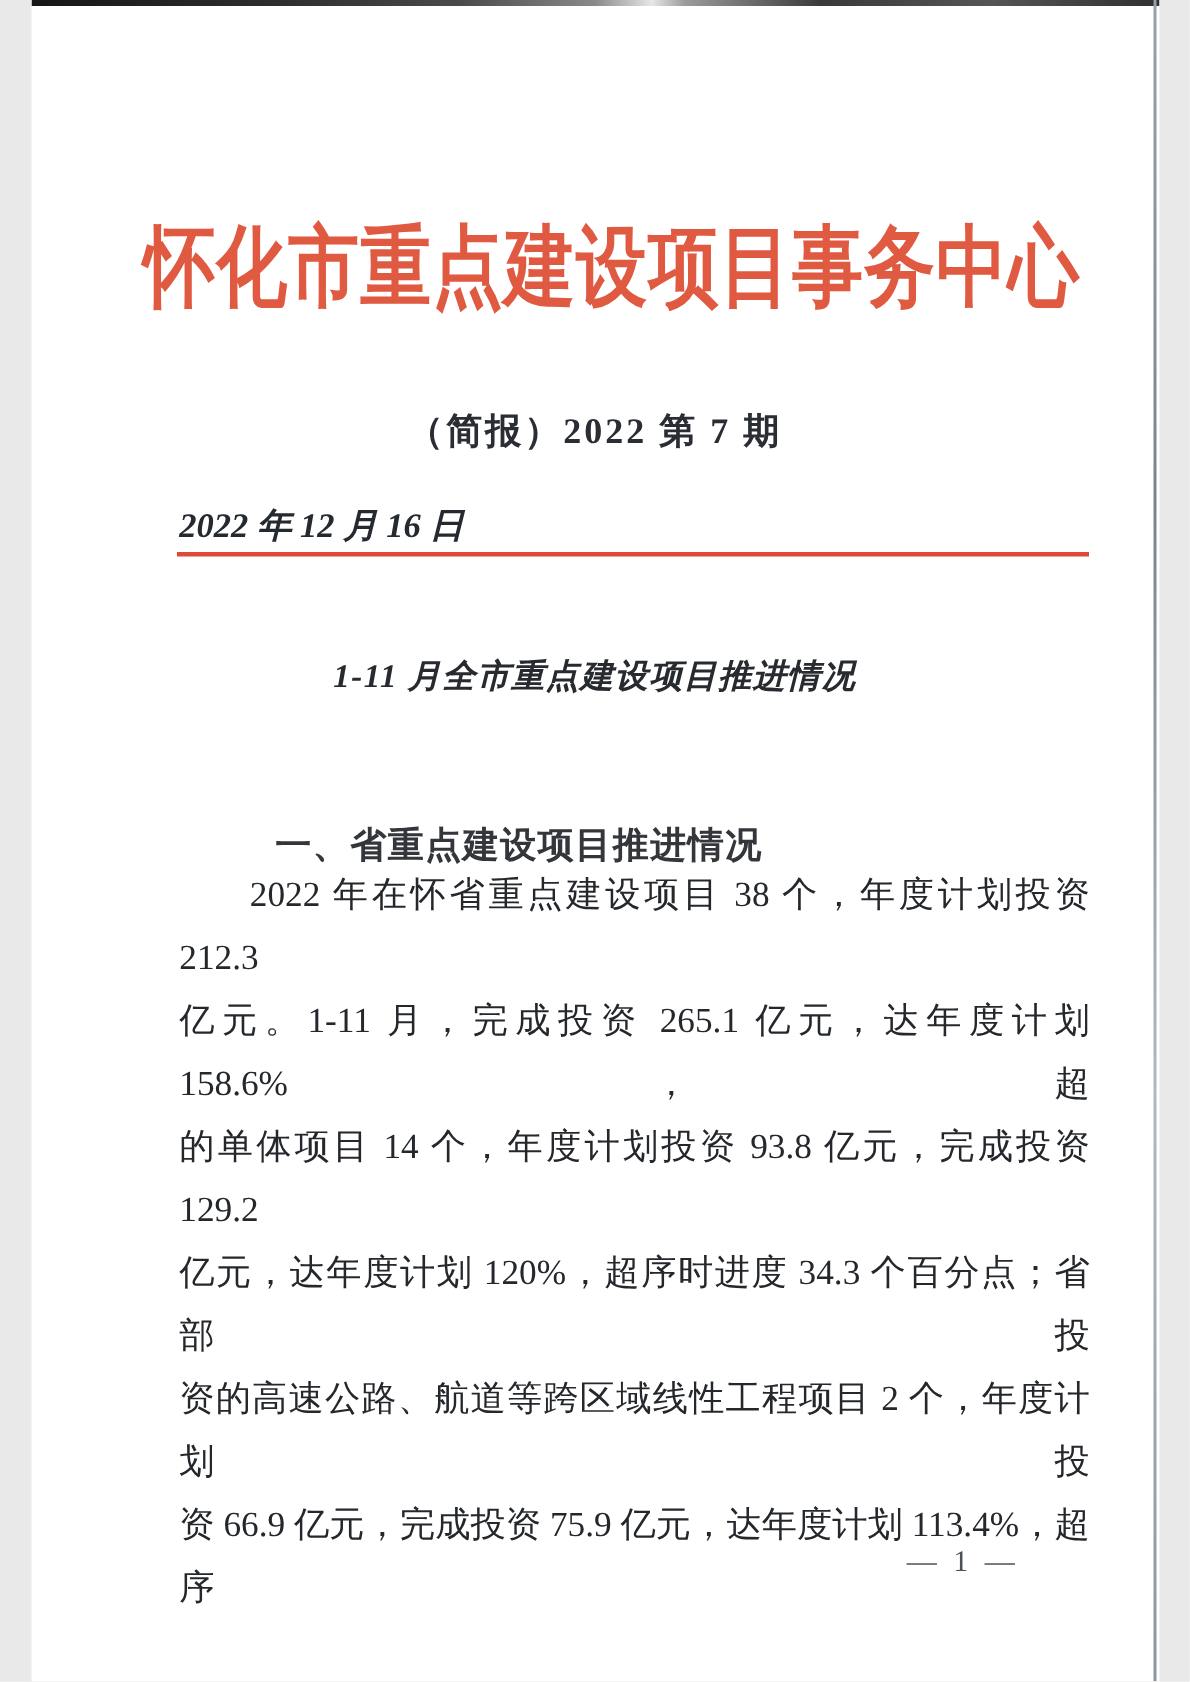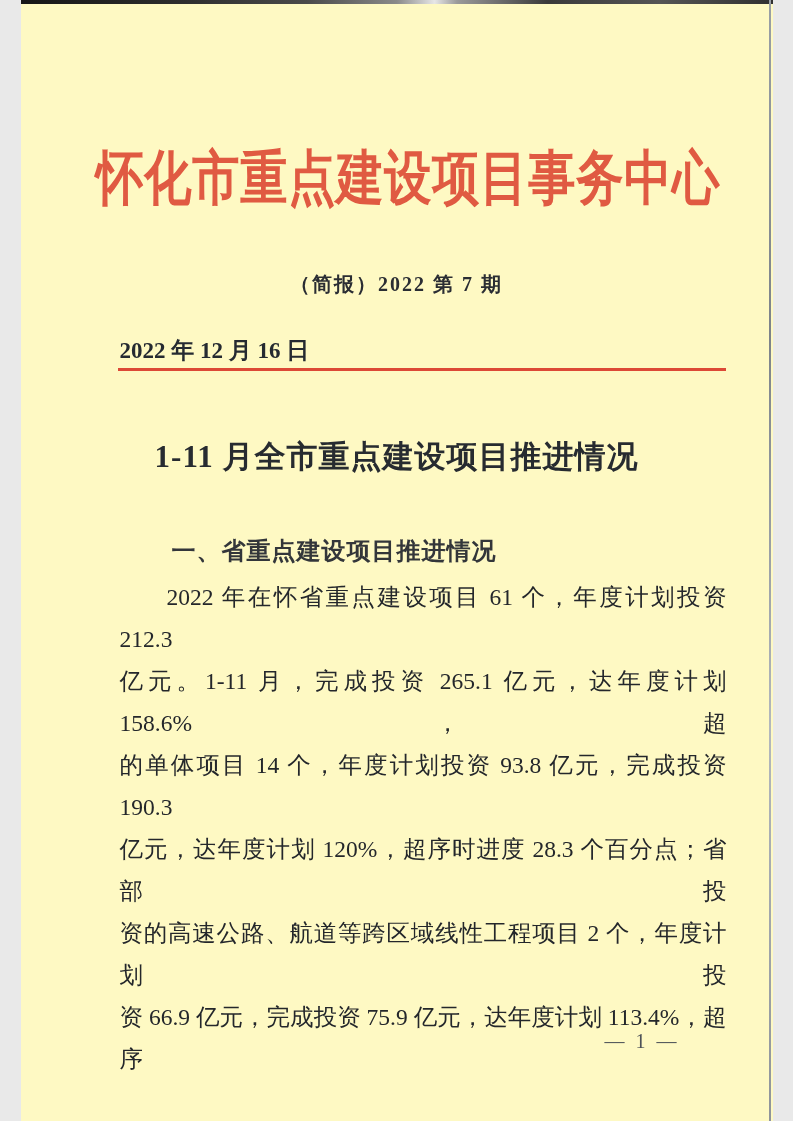--- a/index.html
+++ b/index.html
@@ -1,20 +1,20 @@
 <!DOCTYPE html>
 <html style="--masthead-red: #e05a42; --rule-red: #dc4936; --body-text: #24272b;"><head>
 <meta charset="utf-8">
 <style>
   html,body { margin:0; padding:0; background:#e9e9e9; }
   .page {
     position:relative;
     width:752px; height:1121px;
     margin:0 auto;
-    background:#fef9c3;
+    background:#ffffff;
     font-family:"Liberation Serif","DejaVu Serif",serif;
     color:var(--body-text,#24272b);
     overflow:hidden;
   }
   
   .scan-top {
     position:absolute; top:0; left:0; width:100%; height:4px;
     background:linear-gradient(90deg,#161616 0%,#2e2e2e 22%,#4a4a4a 38%,#8a8a8a 50%,#e6e6e6 55%,#9a9a9a 58%,#3a3a3a 70%,#555 85%,#303030 100%);
   }
   .scan-right {
@@ -25,40 +25,40 @@
     position:absolute; top:142px; left:0; width:100%;
     margin:0; text-align:center;
     font-size:59px; font-weight:bold; line-height:1.25;
     color:var(--masthead-red,#e05a42);
     transform:scaleX(0.80); transform-origin:50% 50%;
     letter-spacing:1px;
     white-space:nowrap;
   }
   .issue-line {
     position:absolute; top:271px; left:0; width:100%;
-    text-align:center; font-size:20px; font-weight:600; letter-spacing:2px;
+    text-align:center; font-size:24px; font-weight:600; letter-spacing:2px;
     color:#2a2d33;
   }
   .meta-row {
     position:absolute; top:335px; left:99px; width:607px;
     display:flex; justify-content:space-between; align-items:flex-start;
-    font-size:23px; font-weight:600; color:#252a31;
+    font-size:23px; font-weight:600; color:#252a31;font-style:italic;
   }
   .red-rule {
     position:absolute; top:368px; left:97px; width:608px; height:3px;
     background:var(--rule-red,#dc4936);
   }
   .doc-title {
     position:absolute; top:436px; left:0; width:100%;
     margin:0; text-align:center;
-    font-size:31px; font-weight:700; letter-spacing:1px; color:#272b30;
+    font-size:22px; font-weight:700; letter-spacing:1px; color:#272b30;font-style:italic;
   }
   .section-heading {
     position:absolute; top:531px; left:99px; width:607px;
-    margin:4px; text-indent:2em;
+    margin:16px; text-indent:2em;
     font-family:"Liberation Sans","DejaVu Sans",sans-serif;
     font-size:24px; font-weight:700; letter-spacing:1px; color:#33363a;
   }
   .body-text {
     position:absolute; top:576px; left:99px; width:607px;
     font-size:23.5px; line-height:42px; color:#24272b;
   }
   .body-line { text-align:justify; text-align-last:justify; }
   .body-line.first { text-indent:2em; }
   .page-number {
@@ -81,22 +81,22 @@
     <span>2022 年 12 月 16 日</span>
   </div>
 
   <div class="red-rule"></div>
 
   <h2 class="doc-title">1-11 月全市重点建设项目推进情况</h2>
 
   <h3 class="section-heading">一、省重点建设项目推进情况</h3>
 
   <div class="body-text" id="body-lines">
-      <div class="body-line first">2022 年在怀省重点建设项目 61 个，年度计划投资 212.3</div>
+      <div class="body-line first">2022 年在怀省重点建设项目 38 个，年度计划投资 212.3</div>
       <div class="body-line">亿元。1-11 月，完成投资 265.1 亿元，达年度计划 158.6%，超</div>
-      <div class="body-line">的单体项目 14 个，年度计划投资 93.8 亿元，完成投资 190.3</div>
-      <div class="body-line">亿元，达年度计划 120%，超序时进度 28.3 个百分点；省部投</div>
+      <div class="body-line">的单体项目 14 个，年度计划投资 93.8 亿元，完成投资 129.2</div>
+      <div class="body-line">亿元，达年度计划 120%，超序时进度 34.3 个百分点；省部投</div>
       <div class="body-line">资的高速公路、航道等跨区域线性工程项目 2 个，年度计划投</div>
       <div class="body-line">资 66.9 亿元，完成投资 75.9 亿元，达年度计划 113.4%，超序</div>
     </div>
 
   <div class="page-number">— 1 —</div>
 </div>
 
 </body></html>

